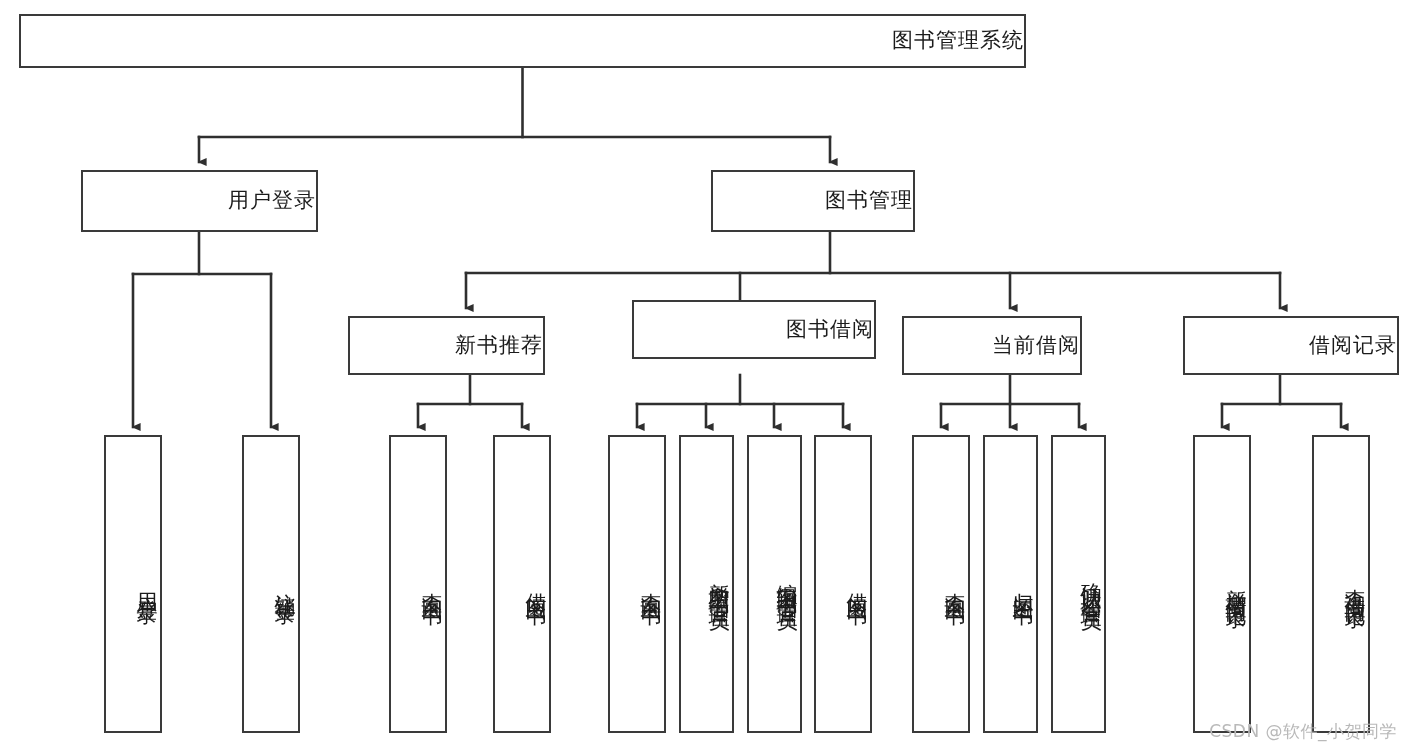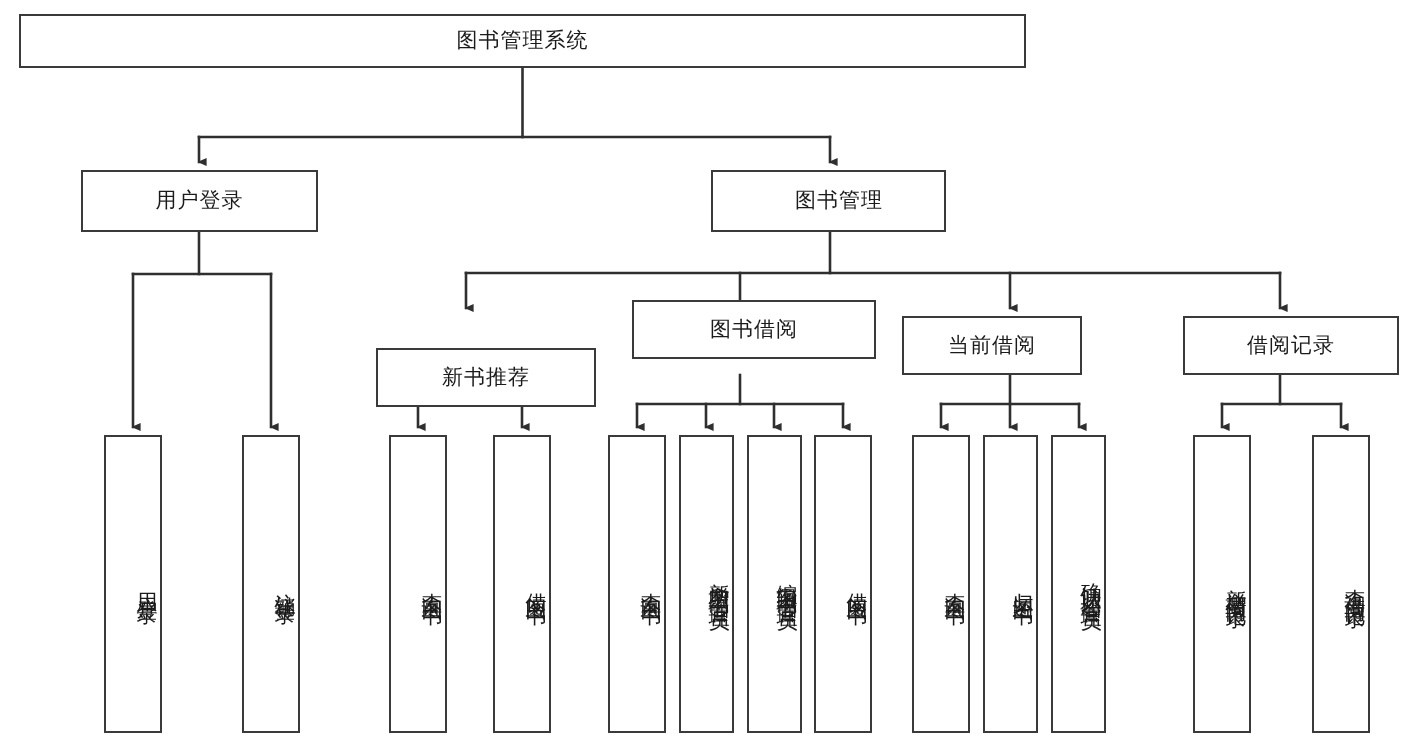--- a/index.html
+++ b/index.html
@@ -26,21 +26,21 @@
     height: 747px;
     pointer-events: none;
   }
   .node {
     position: absolute;
     box-sizing: border-box;
     background: #ffffff;
     border: 2.4px solid #3a3a3a;
     display: flex;
     align-items: center;
-    justify-content: center;
+    justify-content: flex-end;
     color: #1b1b1b;
     letter-spacing: 1px;
   }
   .node.horiz {
     font-size: 21px;
     line-height: 1.2;
     white-space: nowrap;
   }
   .node.vert {
     writing-mode: vertical-rl;
@@ -126,25 +126,25 @@
     </g>
   </svg>
 
   <div class="node horiz" style="left:19px; top:14px; width:1007px; height:54px;">
     <span>图书管理系统</span>
   </div>
 
   <div class="node horiz" style="left:81px; top:170px; width:237px; height:62px;">
     <span>用户登录</span>
   </div>
-  <div class="node horiz" style="left:711px; top:170px; width:235px; height:62px;padding-left:21px;">
+  <div class="node horiz" style="left:711px; top:170px; width:204px; height:62px;padding-left:21px;">
     <span>图书管理</span>
   </div>
 
-  <div class="node horiz" style="left:376px; top:316px; width:220px; height:59px;margin-top:32px;">
+  <div class="node horiz" style="left:348px; top:316px; width:197px; height:59px;">
     <span>新书推荐</span>
   </div>
   <div class="node horiz" style="left:632px; top:300px; width:244px; height:59px;">
     <span>图书借阅</span>
   </div>
   <div class="node horiz" style="left:902px; top:316px; width:180px; height:59px;">
     <span>当前借阅</span>
   </div>
   <div class="node horiz" style="left:1172px; top:316px; width:216px; height:59px;margin-left:11px;">
     <span>借阅记录</span>
@@ -187,14 +187,15 @@
     <span class="vtext">确认归还（管理员）</span>
   </div>
 
   <div class="node vert" style="left:1193px; top:435px; width:58px; height:298px;">
     <span class="vtext">新增借阅记录</span>
   </div>
   <div class="node vert" style="left:1312px; top:435px; width:58px; height:298px;">
     <span class="vtext">查询借阅记录</span>
   </div>
 
+  <div class="watermark">CSDN @软件_小贺同学</div>
 
 </div>
 
 </body></html>

